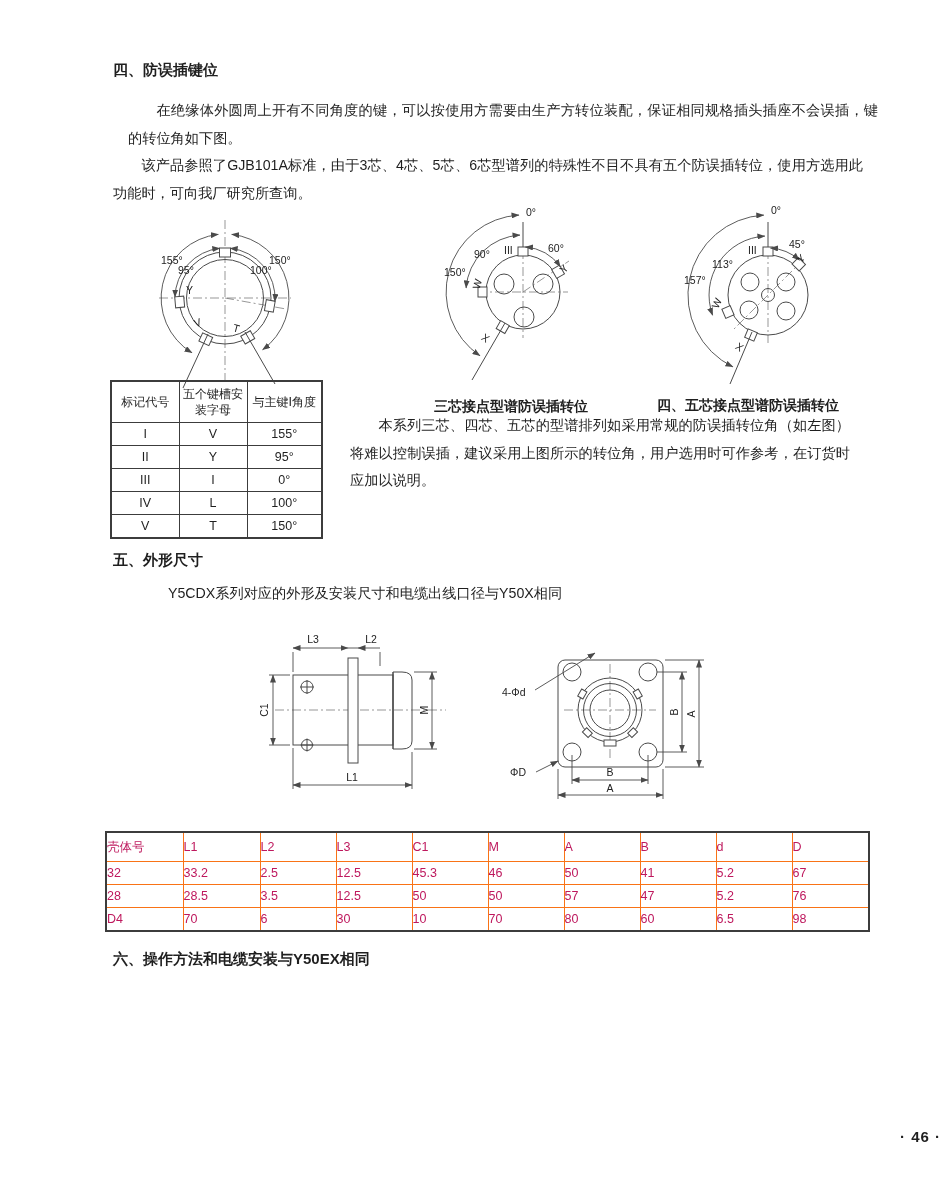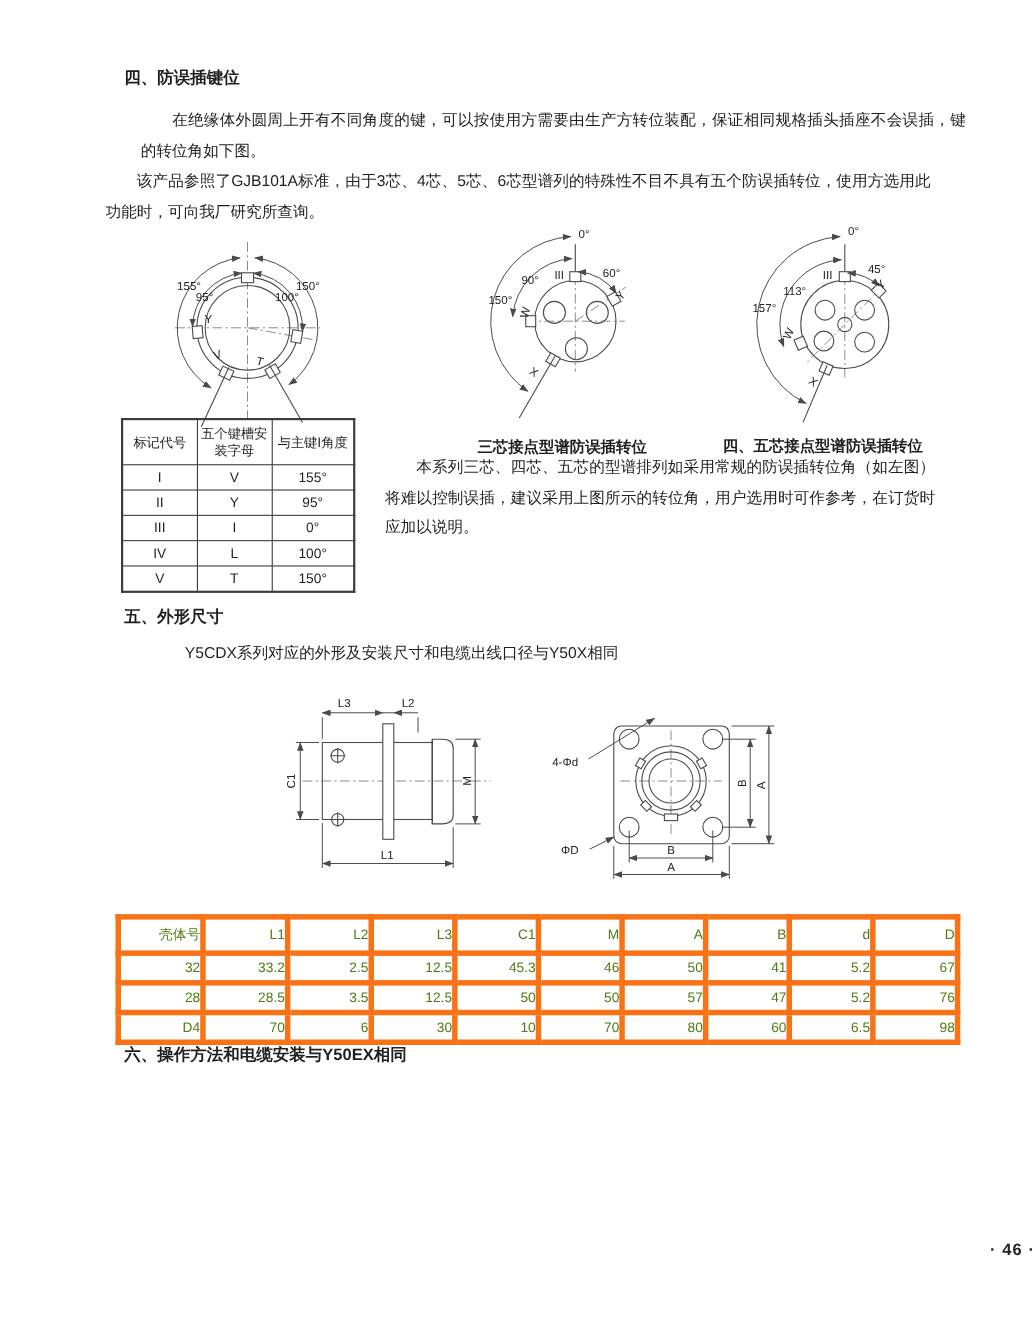--- a/index.html
+++ b/index.html
@@ -8,40 +8,40 @@
   .sec-title{position:absolute;font-size:15px;font-weight:bold;white-space:nowrap;}
   .para{position:absolute;font-size:14.2px;line-height:28px;text-indent:2em;text-align:justify;}
   .subtitle{position:absolute;font-size:14.2px;white-space:nowrap;}
   .caption{position:absolute;font-size:14px;font-weight:bold;text-align:center;width:200px;}
   table{border-collapse:collapse;}
   .key-table{position:absolute;left:110px;top:380px;width:211px;border:2px solid #3c3c3c;table-layout:fixed;}
   .key-table th,.key-table td{border:1px solid #3c3c3c;text-align:center;vertical-align:middle;padding:0;}
   .key-table th{font-size:12px;font-weight:normal;line-height:1.35;height:40px;}
   .key-table td{font-size:12.5px;height:22px;}
   .dim-table{position:absolute;left:105px;top:831px;width:763px;border:2px solid #3c3c3c;table-layout:fixed;}
-  .dim-table th,.dim-table td{border:5px solid #f97316;text-align:right;vertical-align:middle;
-     font-size:12.5px;font-weight:normal;color:#4d7c0f;padding:0;}
+  .dim-table th,.dim-table td{border:1px solid #f97316;text-align:left;vertical-align:middle;
+     font-size:12.5px;font-weight:normal;color:#be185d;padding:0;}
   .dim-table th{height:28px;}
   .dim-table td{height:22px;}
   .page-num{position:absolute;top:1128px;left:0;width:100%;text-align:right;font-size:15px;letter-spacing:1px;font-weight:bold;}
   svg{position:absolute;overflow:visible;}
   svg text{font-size:10.5px;fill:#222;font-family:"Liberation Sans","DejaVu Sans",sans-serif;}
   .ln{stroke:#4a4a4a;stroke-width:1;fill:none;}
   .lnw{stroke:#4a4a4a;stroke-width:1;fill:#ffffff;}
   .cl{stroke:#6a6a6a;stroke-width:0.7;fill:none;stroke-dasharray:9 3 2 3;}
   .dim{stroke:#4a4a4a;stroke-width:0.9;fill:none;}
 </style>
 </head>
 <body>
 
 <div id="page">
 
   <div class="sec-title" style="left:113px;top:61px;">四、防误插键位</div>
   <div class="para" style="left:128px;top:96px;width:750px;">在绝缘体外圆周上开有不同角度的键，可以按使用方需要由生产方转位装配，保证相同规格插头插座不会误插，键的转位角如下图。</div>
-  <div class="para" style="left:96px;top:151px;width:750px;">该产品参照了GJB101A标准，由于3芯、4芯、5芯、6芯型谱列的特殊性不目不具有五个防误插转位，使用方选用此功能时，可向我厂研究所查询。</div>
+  <div class="para" style="left:113px;top:151px;width:750px;">该产品参照了GJB101A标准，由于3芯、4芯、5芯、6芯型谱列的特殊性不目不具有五个防误插转位，使用方选用此功能时，可向我厂研究所查询。</div>
 
   <svg style="left:128px;top:212px;" width="195" height="180" viewBox="0 0 195 180">
     <defs>
       <marker id="a1" viewBox="0 0 8 6" markerWidth="8" markerHeight="6" refX="7.5" refY="3" orient="auto-start-reverse" markerUnits="userSpaceOnUse">
           <path d="M0,0L8,3L0,6Z" fill="#4a4a4a"></path>
         </marker>
     </defs>
     <path class="cl" d="M97,8 V168"></path>
     <path class="cl" d="M31,86 H163"></path>
     <path class="cl" d="M97,86 L158,97"></path>

